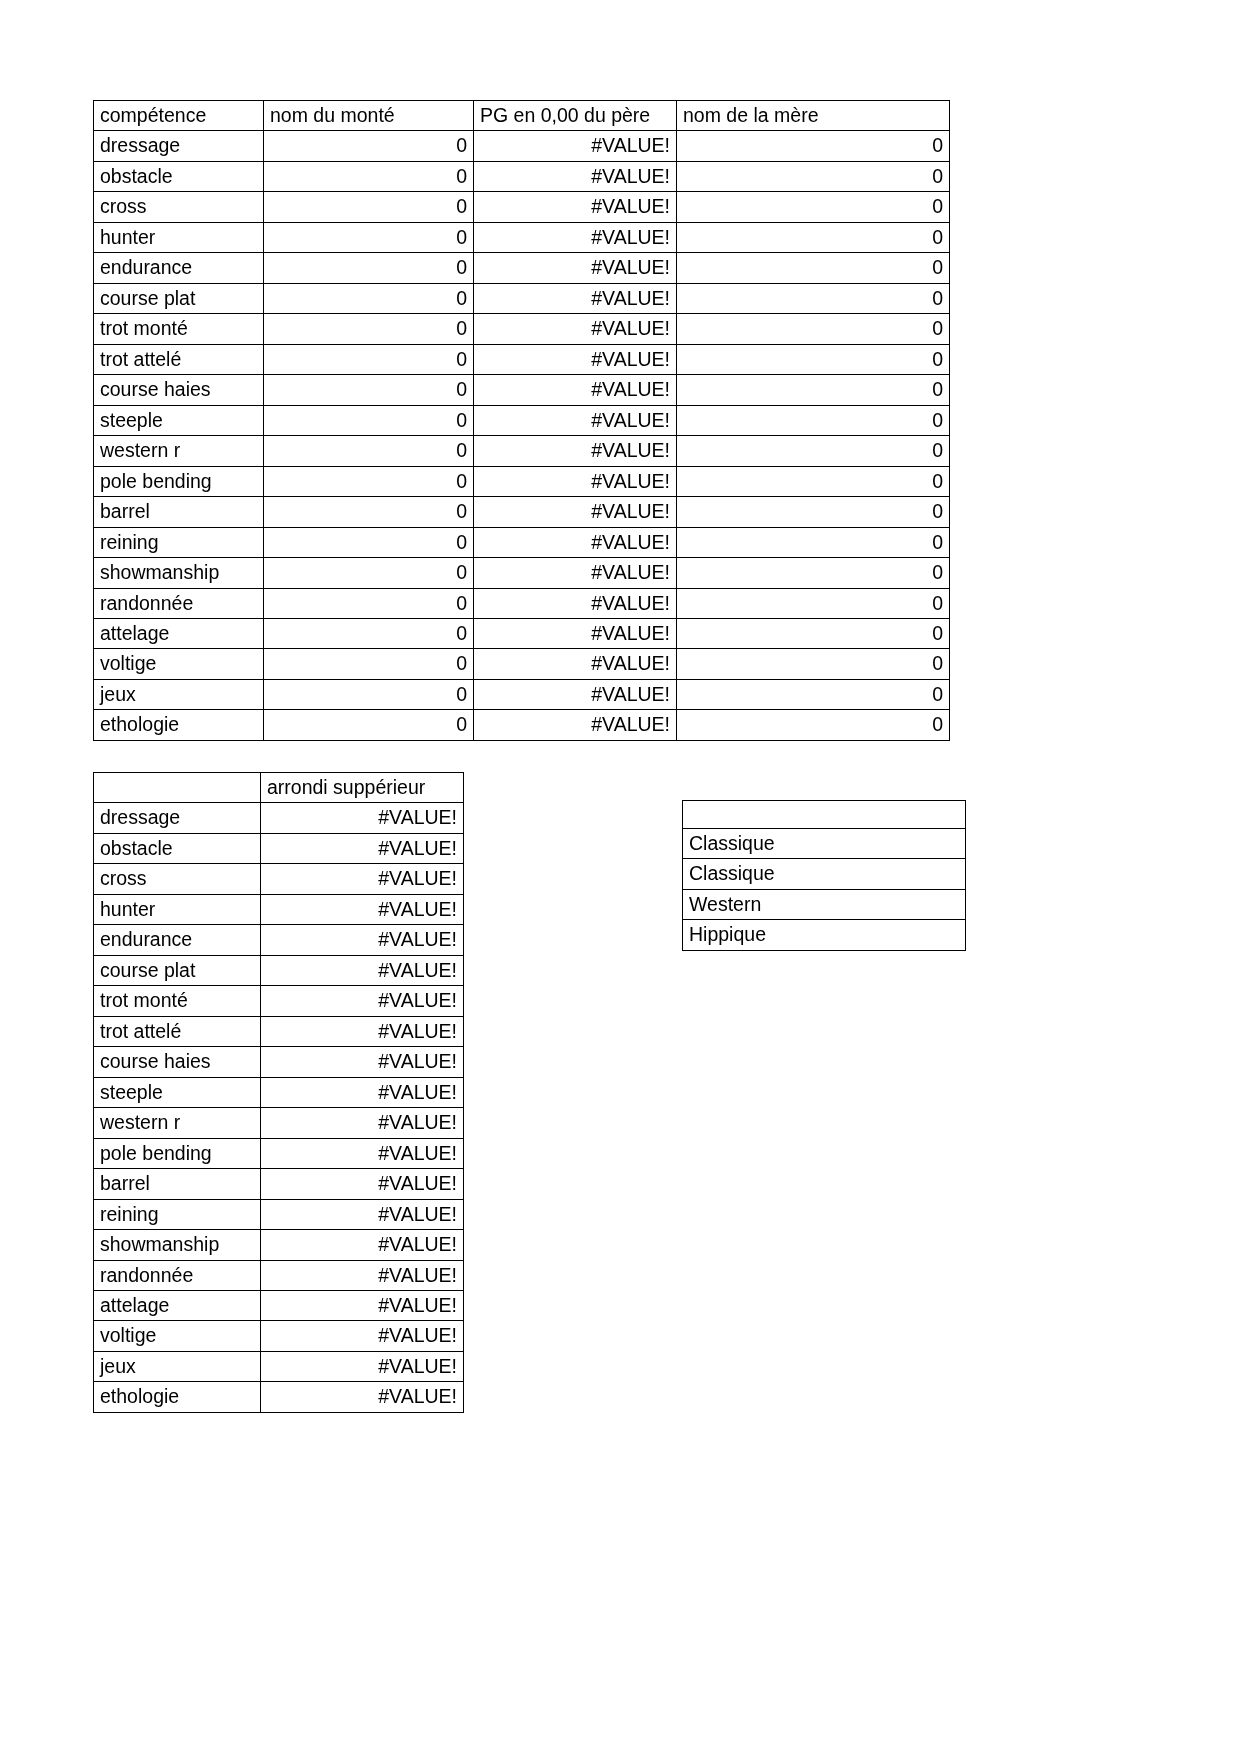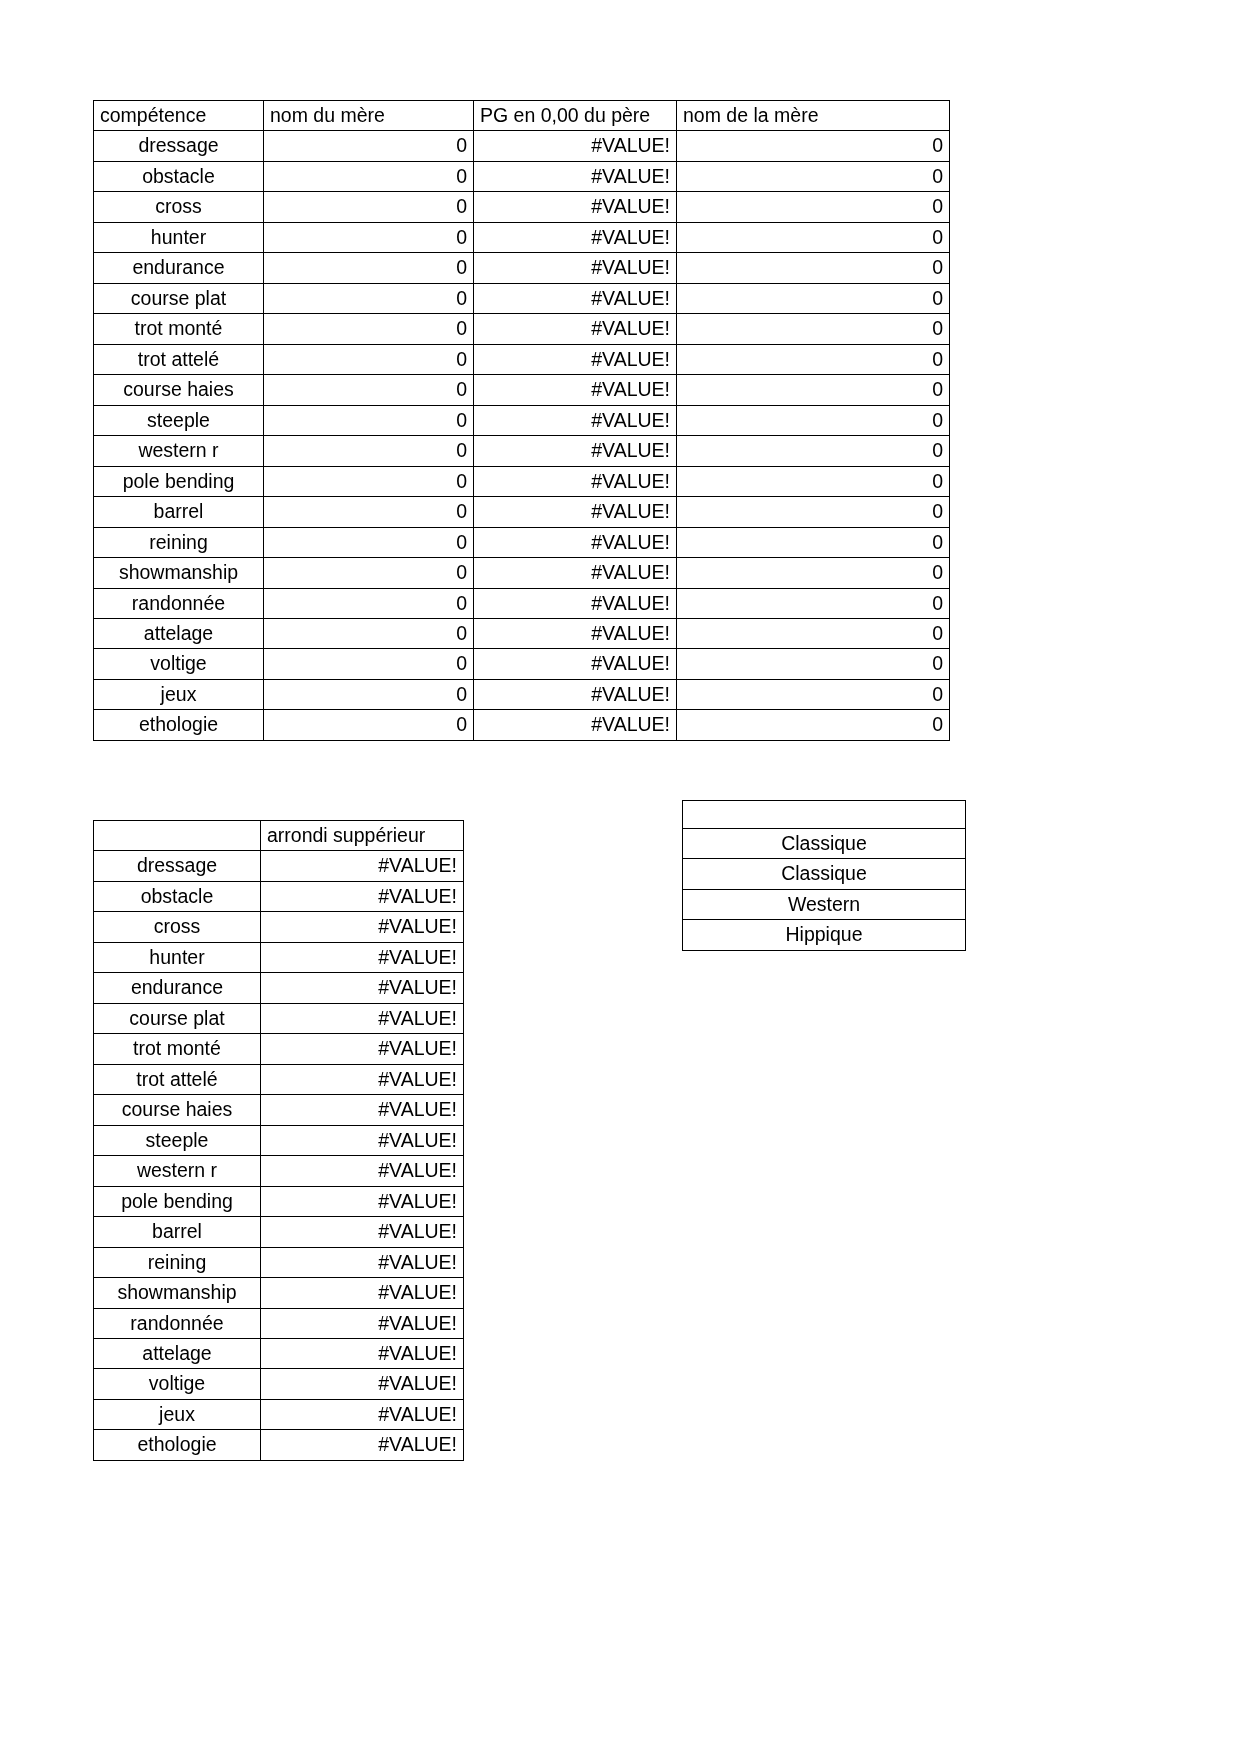--- a/index.html
+++ b/index.html
@@ -36,40 +36,40 @@
     vertical-align: middle;
     white-space: nowrap;
     overflow: hidden;
   }
 
   .sheet th {
     text-align: left;
     font-weight: normal;
   }
 
-  .al { text-align: center; }
+  .al { text-align: left; }
   .ar { text-align: right; }
   .bold { font-weight: bold; }
 
   
   #table-parents {
     left: 93px;
     top: 100px;
     width: 856px;
     padding-left: 9px;
   }
   #table-parents col.c-skill   { width: 170px; }
   #table-parents col.c-sire    { width: 210px; }
   #table-parents col.c-pg      { width: 203px; }
   #table-parents col.c-dam     { width: 273px; }
 
   
   #table-arrondi {
     left: 93px;
-    top: 820px;
+    top: 772px;
     width: 370px;
   }
   #table-arrondi col.c-skill2  { width: 167px; }
   #table-arrondi col.c-round   { width: 203px; }
 
   
   #table-disciplines {
     left: 682px;
     top: 800px;
     width: 283px;
@@ -84,21 +84,21 @@
 <table class="sheet" id="table-parents">
   <colgroup>
     <col class="c-skill">
       <col class="c-sire">
       <col class="c-pg">
       <col class="c-dam">
   </colgroup>
   <thead>
     <tr>
       <th class="al">compétence</th>
-      <th class="al">nom du mère</th>
+      <th class="al">nom du monté</th>
       <th class="al">PG en 0,00 du père</th>
       <th class="al">nom de la mère</th>
     </tr>
   </thead>
   <tbody id="parents-body">
       <tr>
         <td class="al bold">dressage</td>
         <td class="ar bold">0</td>
         <td class="ar bold">#VALUE!</td>
         <td class="ar bold">0</td>

